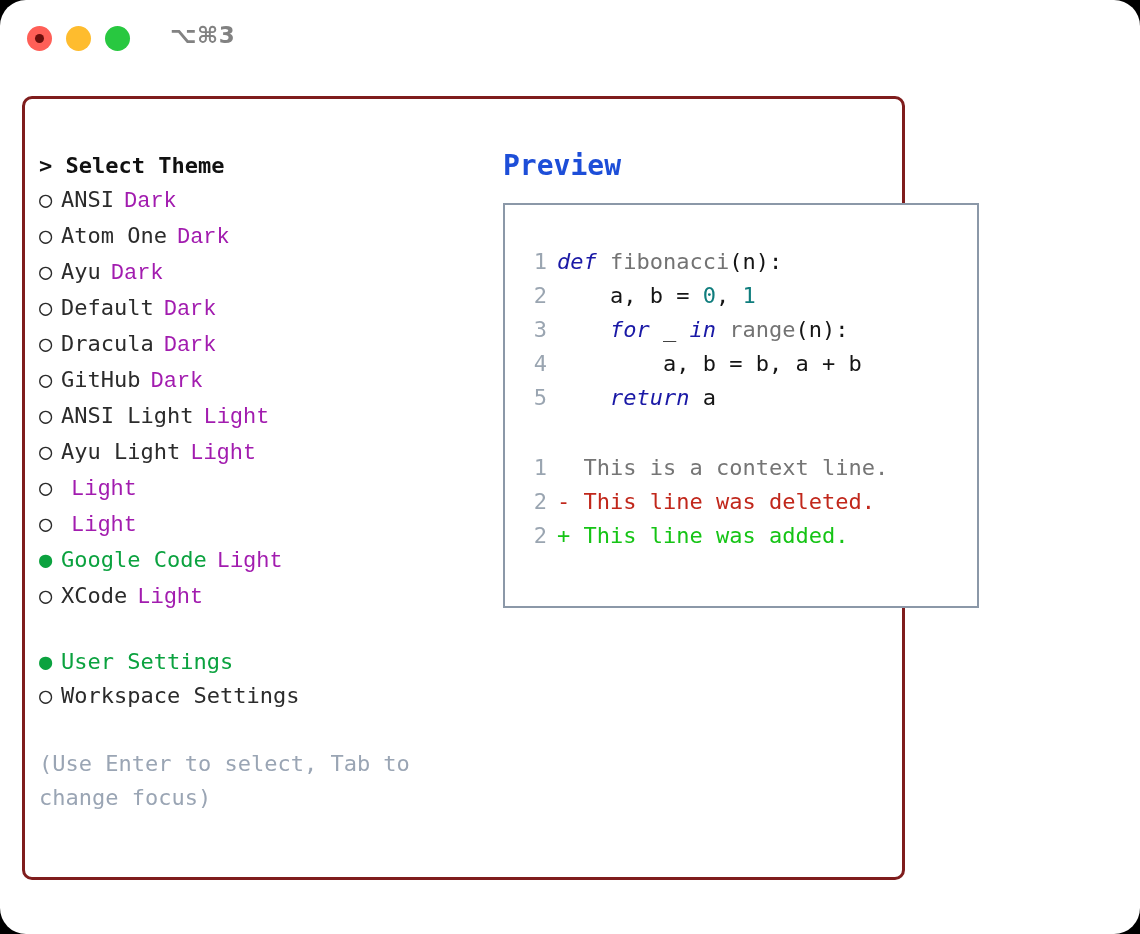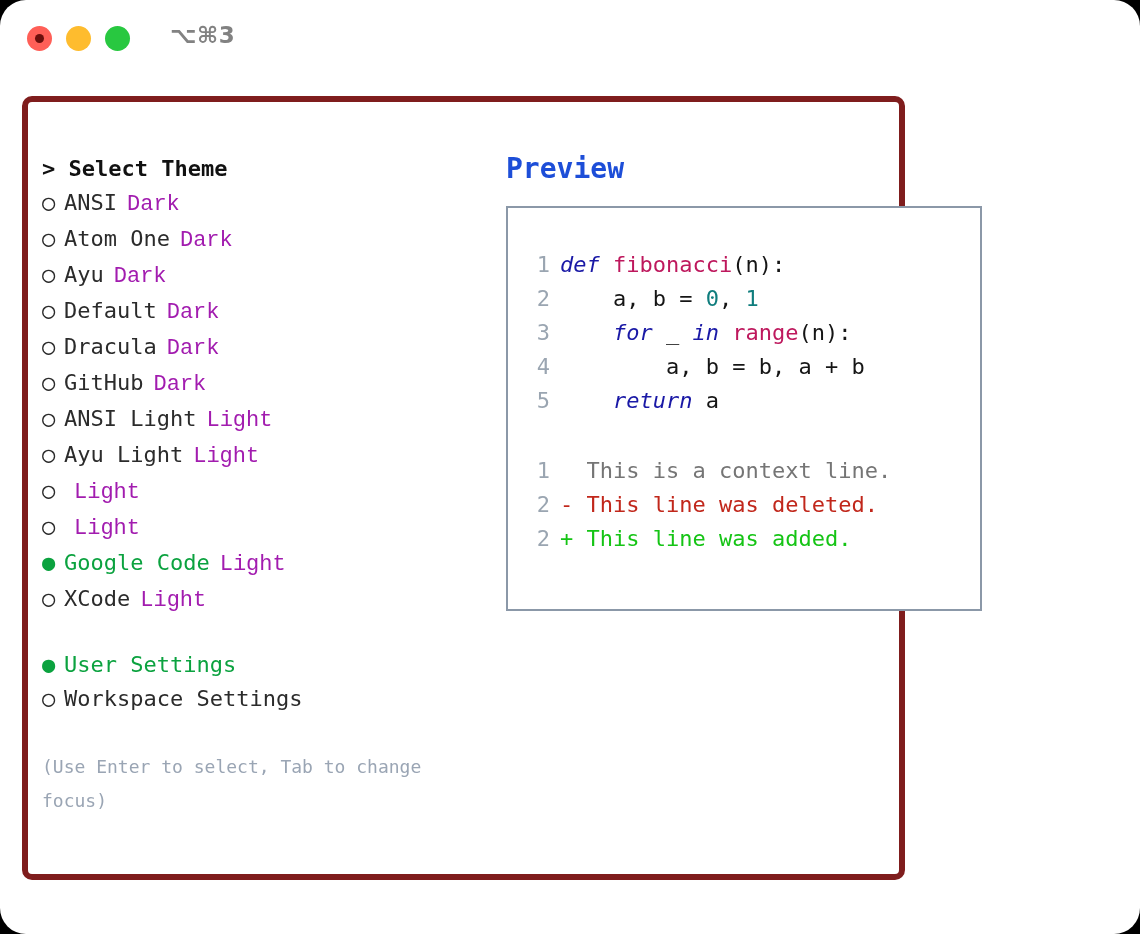--- a/index.html
+++ b/index.html
@@ -68,21 +68,21 @@
     color: #828282;
   }
 
   
   .panel {
     position: absolute;
     left: 22px;
     top: 96px;
     width: 883px;
     height: 784px;
-    border: 6px solid #7f1d1d;
+    border: 3px solid #7f1d1d;
     border-radius: 10px;
     background: #ffffff;
     box-sizing: border-box;
   }
 
   
   .left-col {
     position: absolute;
     left: 14px;
     top: 50px;
@@ -115,21 +115,21 @@
   .opt-label { color: #2b2b2b; }
   .opt-row.selected .opt-label { color: #0ba23f; }
   .opt-cat {
     color: #a21caf;
     padding-left: 10px;
     font-family: Liberation Mono, monospace;
   }
   .spacer-sm { height: 30px; }
   .spacer-md { height: 34px; }
   .hint {
-    font-size: 18px;
+    font-size: 22px;
     line-height: 34px;
     color: #9aa5b4;
     width: 410px;
     white-space: pre-wrap;
   }
 
   
   .right-col {
     position: absolute;
     left: 478px;
@@ -160,21 +160,21 @@
   }
   .ln {
     width: 34px;
     flex: 0 0 34px;
     text-align: right;
     color: #9aa5b1;
     padding-right: 10px;
     box-sizing: border-box;
   }
   .tok-kw   { color: #1a19a6; font-style: italic; }
-  .tok-fn   { color: #be185d; }
+  .tok-fn   { color: #737373; }
   .tok-num  { color: #0f7d7d; }
   .tok-plain{ color: #151515; }
   .tok-ctx  { color: #757575; text-align: right; }
   .tok-del  { color: #c1271b; margin-top: 38px; }
   .tok-add  { color: #15c415; }
   .code-gap { height: 36px; }
 </style>
 </head>
 <body>
 

